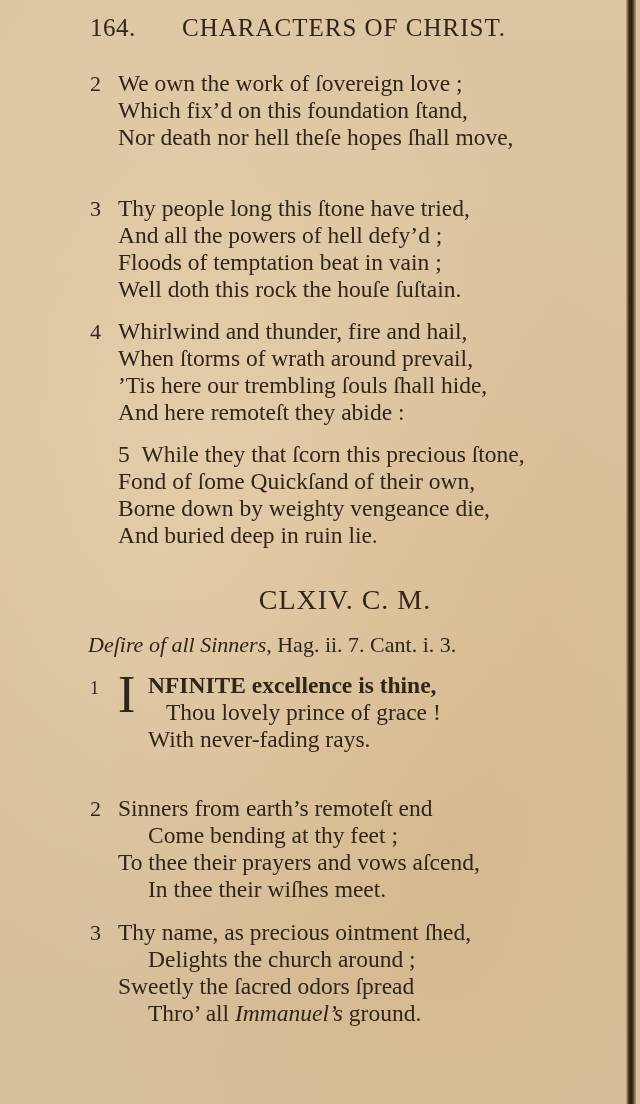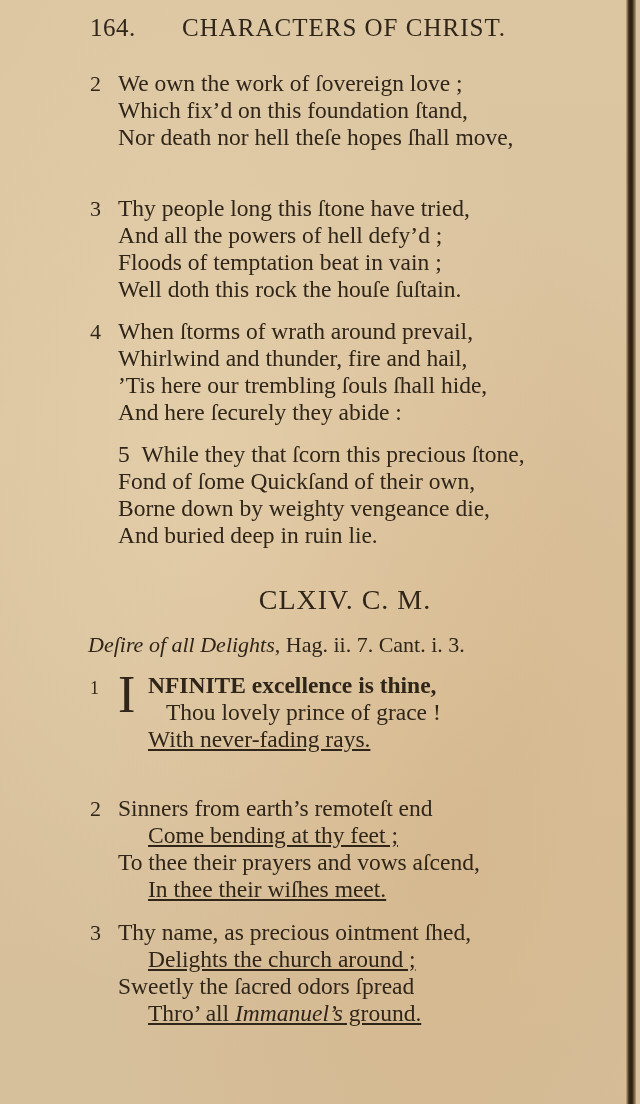--- a/index.html
+++ b/index.html
@@ -59,21 +59,21 @@
     .stanza .num {
       position: absolute;
       left: -28px;
       top: 0;
       font-size: 22px;
     }
     .line {
       white-space: nowrap;
       display: block;
     }
-    .indent { padding-left: 30px; text-decoration: underline; }
+    .indent { padding-left: 30px; }
     .hymn-number {
       position: absolute;
       top: 584px;
       left: 0;
       width: 620px;
       text-align: center;
       font-size: 28px;
       letter-spacing: 1px;
       padding-left: 70px;
       box-sizing: border-box;
@@ -115,36 +115,36 @@
   <div class="stanza" style="top:195px; left:118px;">
     <span class="num">3</span>
     <span class="line">Thy people long this ſtone have tried,</span>
     <span class="line">And all the  powers of hell defy’d  ;</span>
     <span class="line">Floods  of  temptation  beat in vain ;</span>
     <span class="line">Well doth this rock the houſe ſuſtain.</span>
   </div>
 
   <div class="stanza" style="top:318px; left:118px;">
     <span class="num">4</span>
+    <span class="line">Whirlwind and thunder, fire and  hail,</span>
     <span class="line">When ſtorms of wrath around prevail,</span>
-    <span class="line">Whirlwind and thunder, fire and  hail,</span>
     <span class="line">’Tis here our trembling ſouls ſhall hide,</span>
-    <span class="line">And here ſecurely they abide :</span>
+    <span class="line">And here remoteſt they abide :</span>
   </div>
 
   <div class="stanza" style="top:441px; left:118px;">
     <span class="line"><span>5</span>&nbsp;&nbsp;<span>While they that ſcorn this precious ſtone,</span></span>
     <span class="line">Fond of  ſome Quickſand of their own,</span>
     <span class="line">Borne  down by weighty vengeance die,</span>
     <span class="line">And  buried deep in ruin lie.</span>
   </div>
 
   <div class="hymn-number">CLXIV.   C.   M.</div>
   <div class="hymn-subtitle">
-    <span class="ital">Deſire  of all Delights</span><span>, Hag. ii. 7. Cant. i. 3.</span>
+    <span class="ital">Deſire  of all Sinners</span><span>, Hag. ii. 7. Cant. i. 3.</span>
   </div>
 
   <div class="stanza" style="top:672px; left:118px;">
     <span class="num" style="font-size:18px; top:3px;">1</span>
     <span class="drop-cap">I</span>
     <span class="line" style="padding-left:30px;font-weight:bold;">NFINITE excellence is thine,</span>
     <span class="line" style="padding-left:48px;">Thou lovely prince of  grace !</span>
     <span class="line indent">With never-fading rays.</span>
   </div>
 

